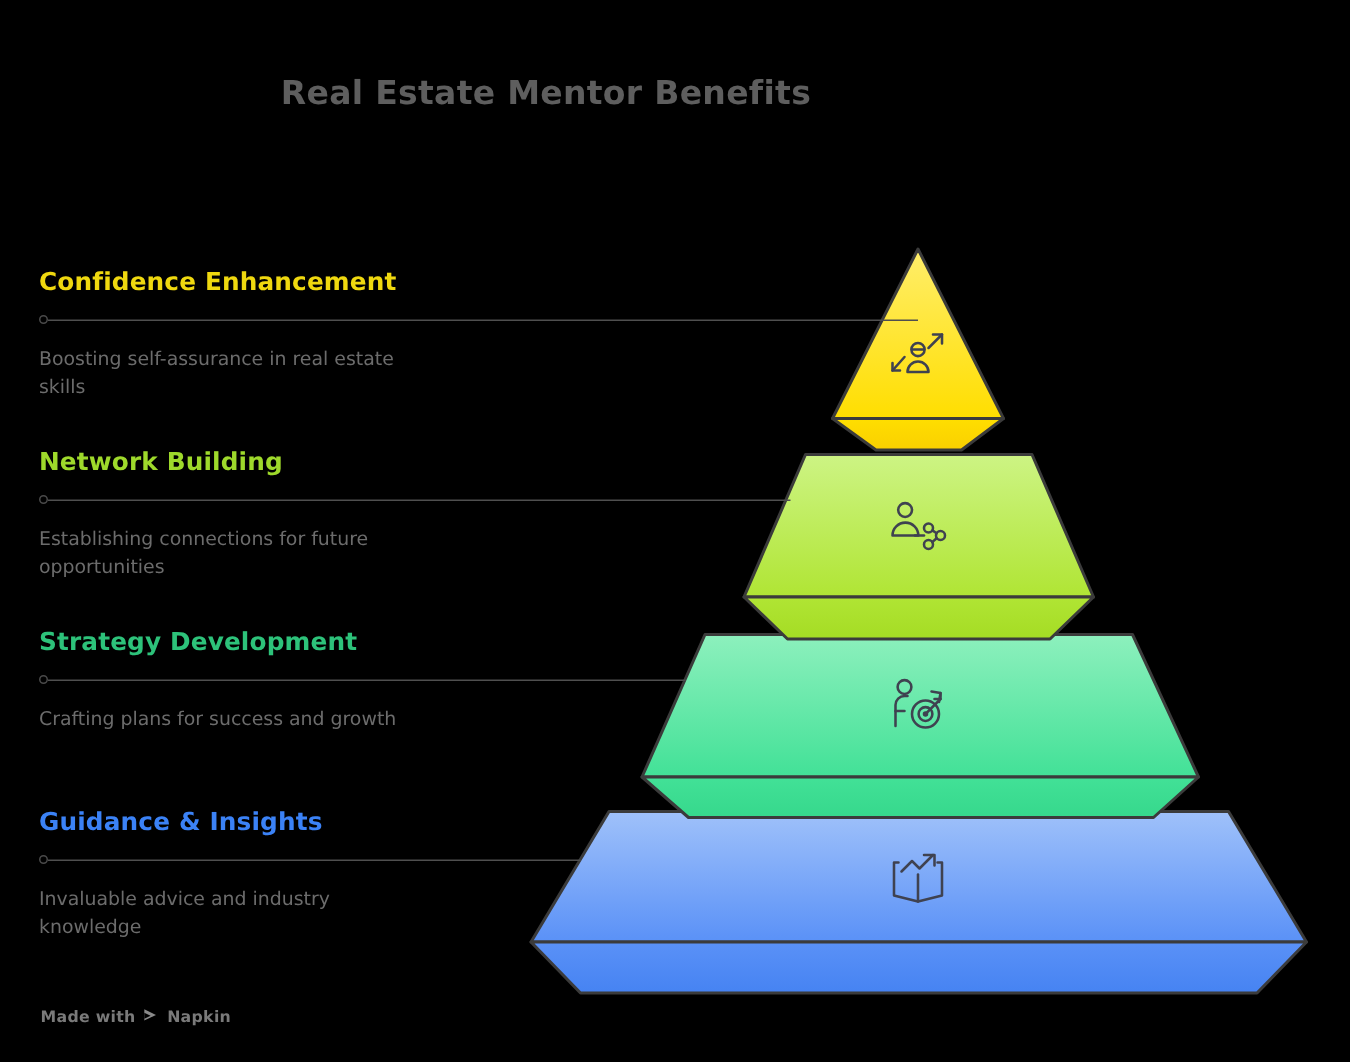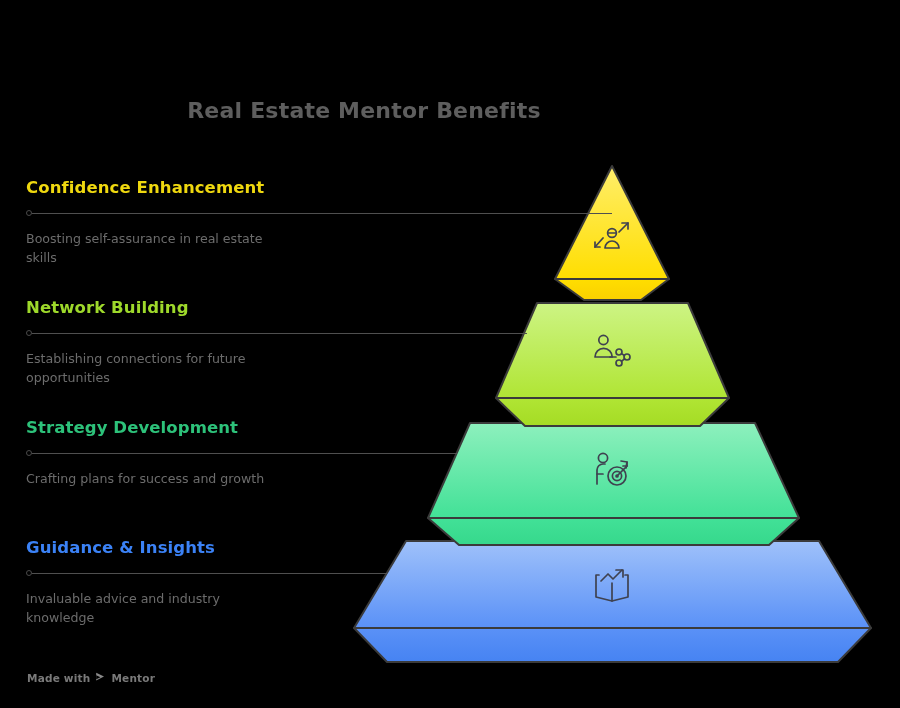--- a/index.html
+++ b/index.html
@@ -6,21 +6,21 @@
   body{
     width:900px;height:708px;overflow:hidden;position:relative;
     font-family:"DejaVu Sans","Liberation Sans",sans-serif;
     -webkit-font-smoothing:antialiased;
   }
   #stage{position:absolute;inset:0;}
 
   
   #title{
     position:absolute;top:50px;left:0;width:728px;text-align:center;
-    font-size:22px;font-weight:bold;color:#5e5e5e;letter-spacing:.2px;margin-top:48px;
+    font-size:22px;font-weight:bold;color:#5e5e5e;letter-spacing:.2px;
   }
 
   
   .label-block{position:absolute;left:26px;width:470px;}
   .lbl-title{font-size:16.5px;font-weight:bold;letter-spacing:.1px;line-height:20px;}
   .lbl-rule{position:relative;height:14px;margin-top:8px;}
   .lbl-rule .dot{
     position:absolute;left:0;top:4px;width:6px;height:6px;border-radius:50%;
     border:1.6px solid #4a4a4a;background:#000;box-sizing:border-box;
   }
@@ -187,16 +187,16 @@
   </div>
 
   <div id="footer">
     <span>Made with</span>
     <span class="nk-glyph">
       <svg width="11" height="11" viewBox="0 0 11 11" xmlns="http://www.w3.org/2000/svg">
         <path d="M1.2 0.8 L9 4.6 L1.2 8.4 Z" fill="#8a8a8a"></path>
         <path d="M1.2 3.2 L5.4 5.2 L1.2 7.2 Z" fill="#000"></path>
       </svg>
     </span>
-    <span>Mentor</span>
+    <span>Napkin</span>
   </div>
 
 </div>
 
 </body></html>

